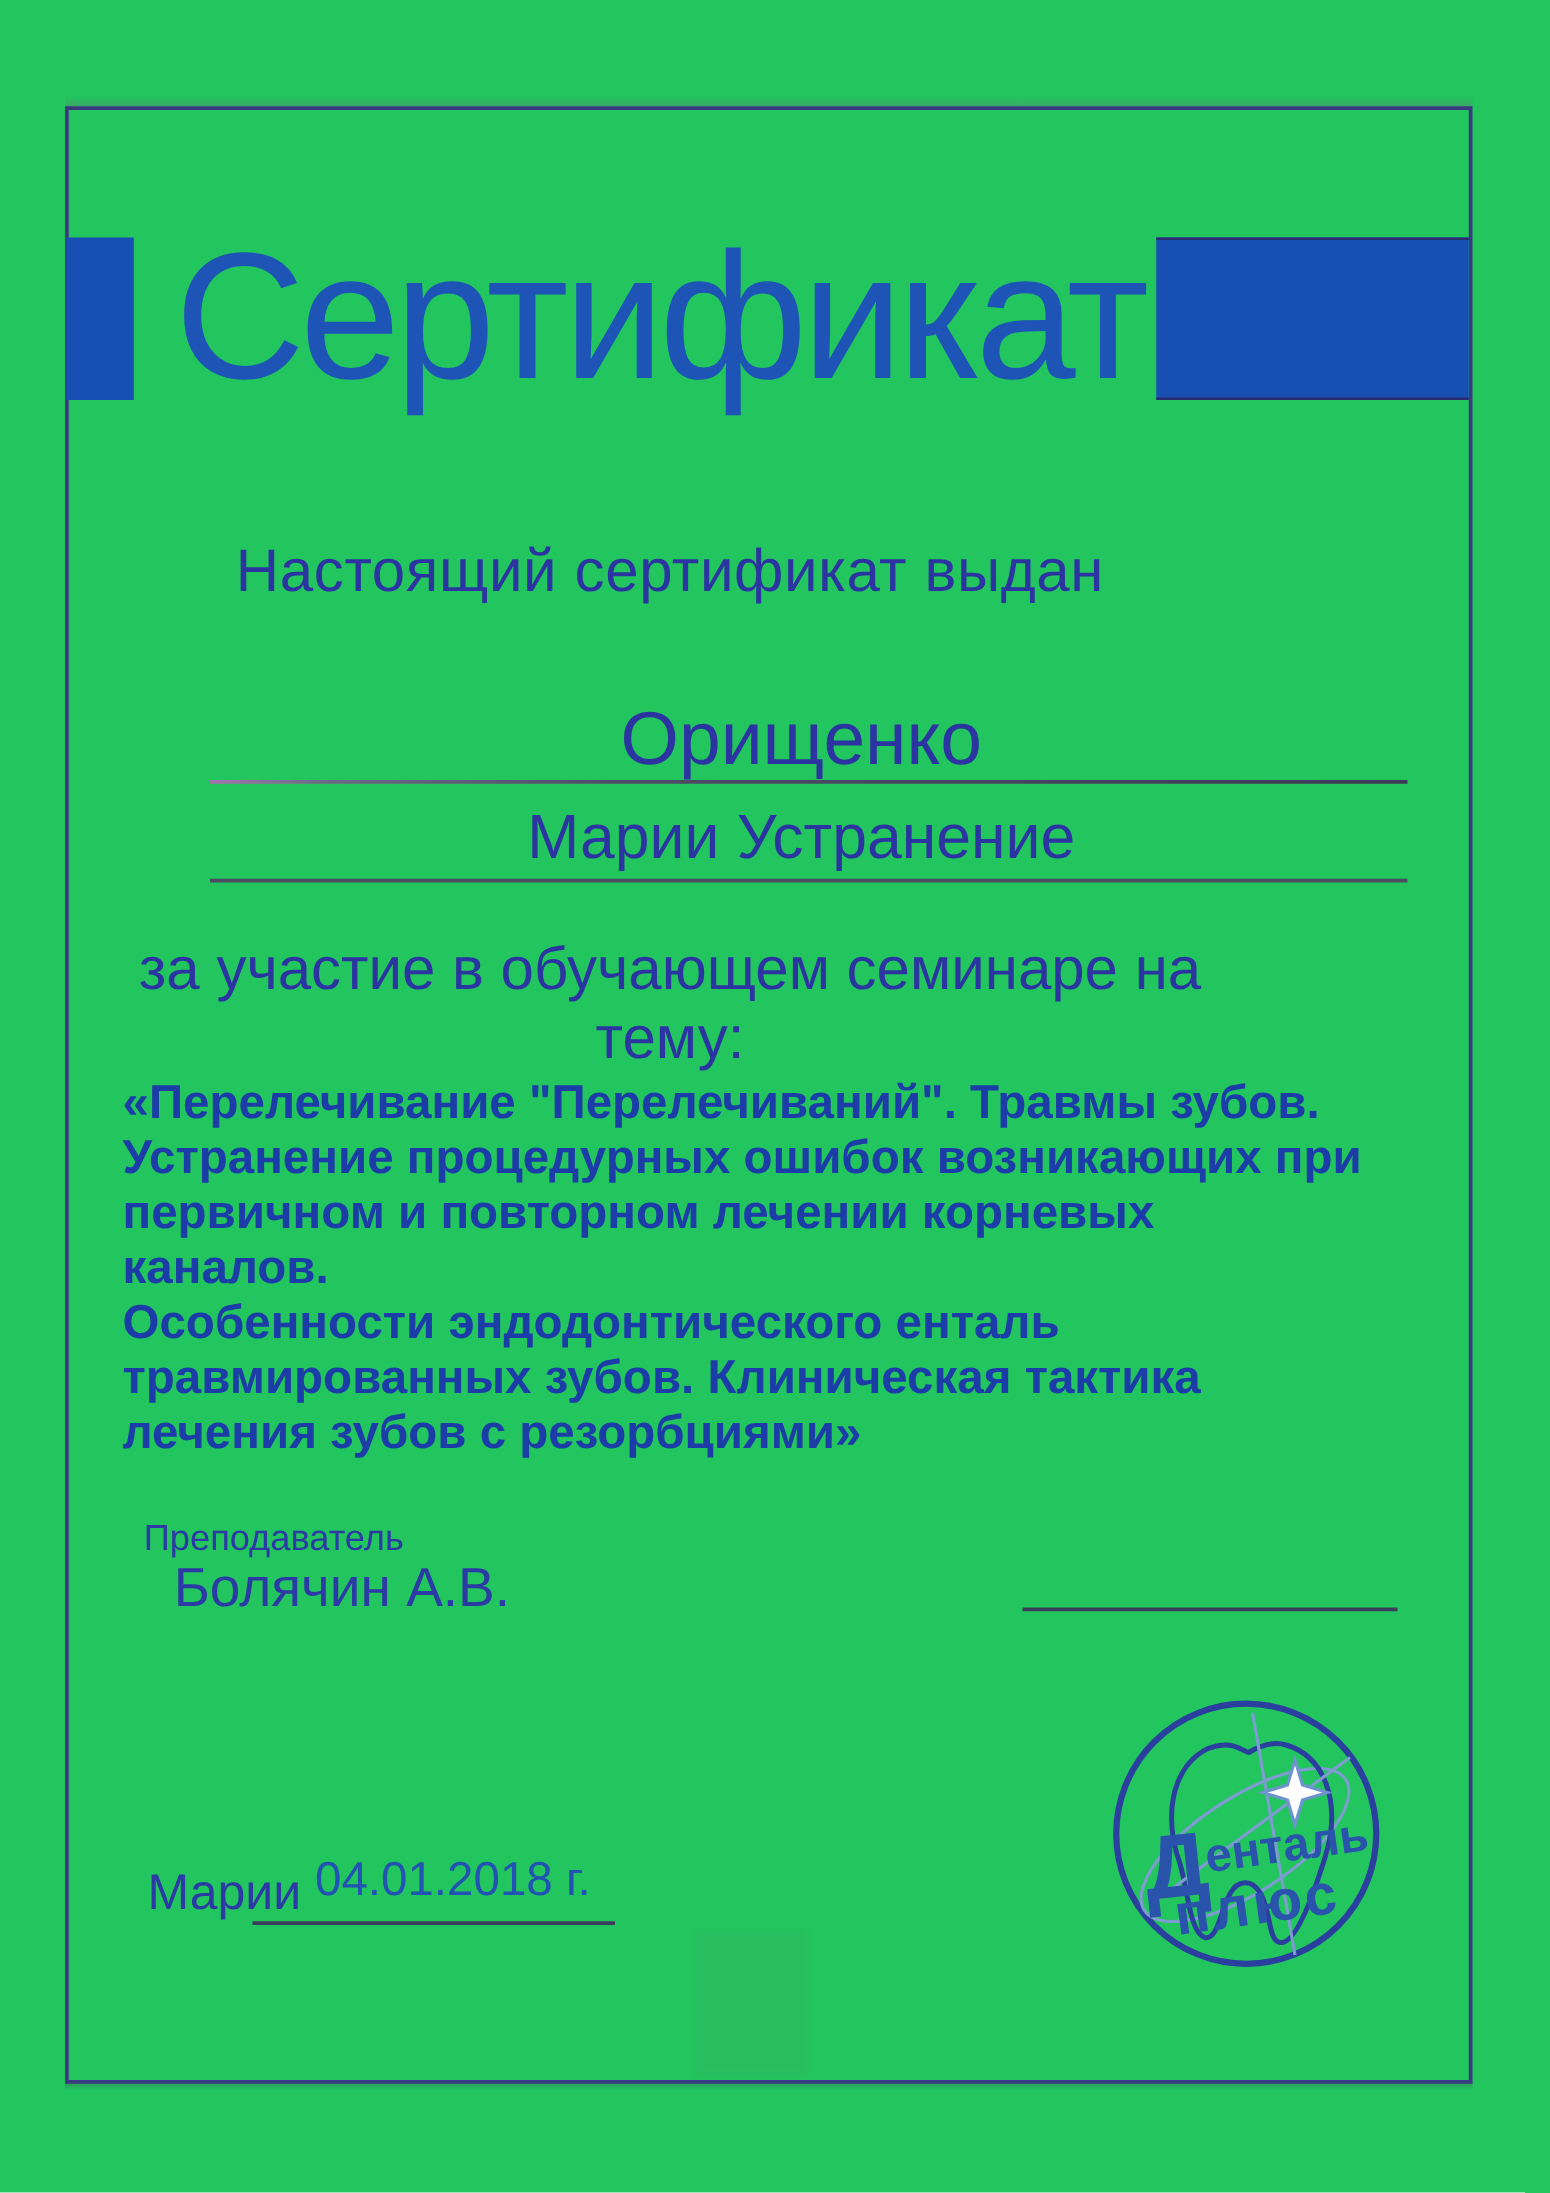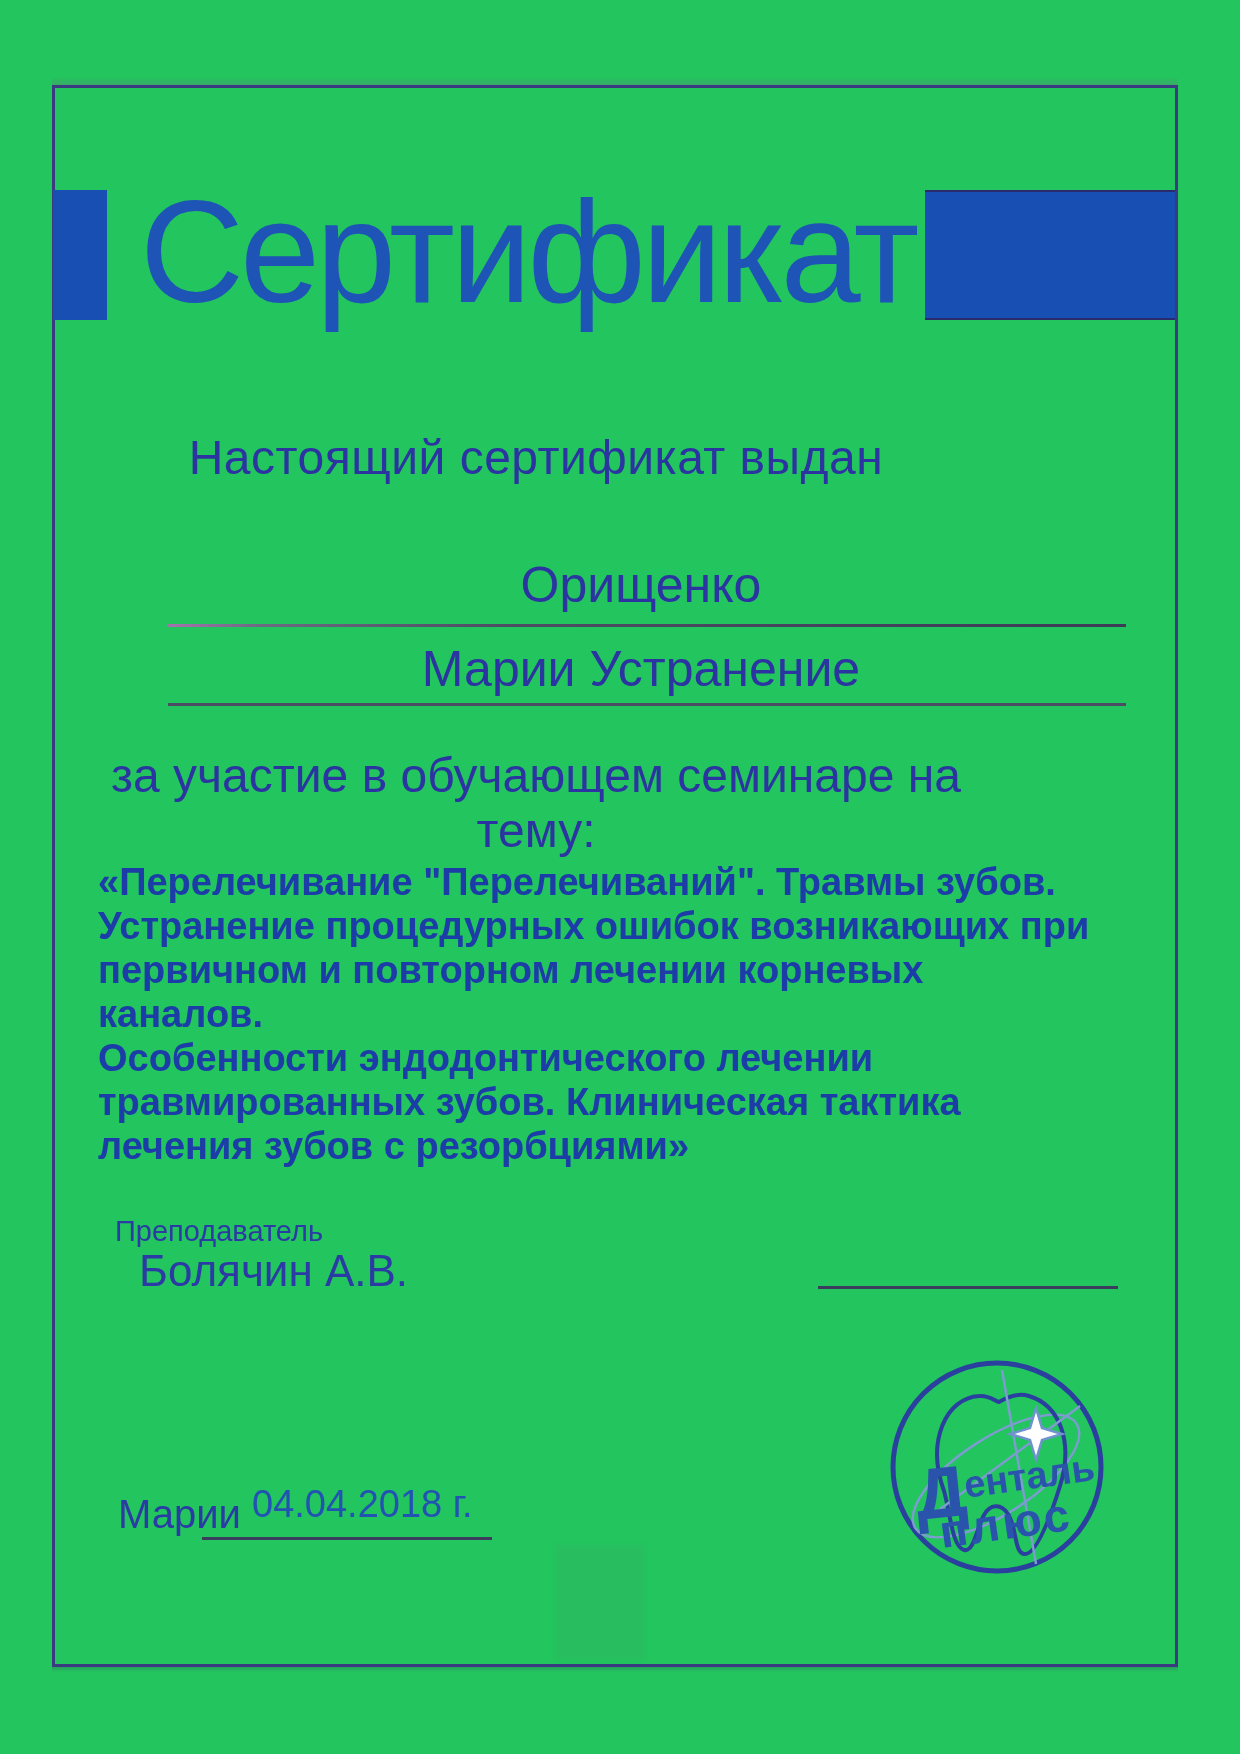--- a/index.html
+++ b/index.html
@@ -34,21 +34,21 @@
     border-top:2px solid #2a2a6e;border-bottom:2px solid #2a2a6e;box-sizing:border-box;
   }
   .title{
     position:absolute;left:140px;top:186px;margin:0;
     font-size:144px;line-height:134px;font-weight:400;letter-spacing:-4px;
     color:#1d54b6;white-space:nowrap;
   }
   .center-band{position:absolute;left:52px;width:968px;text-align:center;}
   .issued{top:430px;font-size:48px;color:#2b34a0;letter-spacing:0.5px;}
   .name-band{position:absolute;left:66px;width:1150px;text-align:center;color:#2b34a0;}
-  .name1{top:556px;font-size:50px;}
+  .name1{top:556px;font-size:60px;}
   .name2{top:640px;font-size:50px;}
   .rule{position:absolute;height:3px;}
   .rule1{
     left:168px;top:624px;width:958px;
     background:linear-gradient(90deg,#a473ae 0%,#6a6a82 10%,#4c4c64 35%,#3c3c58 100%);
   }
   .rule2{left:168px;top:703px;width:958px;background:#4c4c64;}
   .participation{top:748px;font-size:48px;color:#2b34a0;}
   .topic{
     position:absolute;left:98px;top:860px;width:1000px;
@@ -86,21 +86,21 @@
 
   <div class="name-band name2">Марии Устранение</div>
   <div class="rule rule2"></div>
 
   <div class="center-band participation">за участие в обучающем семинаре на тему:</div>
 
   <div class="topic">
     <div>«Перелечивание "Перелечиваний". Травмы зубов.</div>
     <div>Устранение процедурных ошибок возникающих при</div>
     <div>первичном и повторном лечении корневых каналов.</div>
-    <div>Особенности эндодонтического лечении</div>
+    <div>Особенности эндодонтического енталь</div>
     <div>травмированных зубов. Клиническая тактика</div>
     <div>лечения зубов с резорбциями»</div>
   </div>
 
   <div class="lecturer-label">Преподаватель</div>
   <div class="lecturer-name">Болячин А.В.</div>
   <div class="rule sig-line"></div>
 
   <svg class="logo" width="228" height="226" viewBox="0 0 228 226">
     <circle cx="113" cy="111" r="104" fill="none" stroke="#2b3f9e" stroke-width="5"></circle>
@@ -111,15 +111,15 @@
     <line x1="40" y1="165" x2="196" y2="50" stroke="#7d9cd0" stroke-width="2.5"></line>
     <line x1="118" y1="14" x2="152" y2="208" stroke="#7d9cd0" stroke-width="2.5"></line>
     <path d="M152,52 L158,72 L178,78 L158,84 L152,104 L146,84 L126,78 L146,72 Z" fill="#ffffff" stroke="#6f93cc" stroke-width="2.5"></path>
     <text x="34" y="164" font-size="72" transform="rotate(-6 34 164)">Д</text>
     <text x="82" y="142" font-size="38" transform="rotate(-8 82 142)">енталь</text>
     <text x="58" y="192" font-size="46" letter-spacing="3" transform="rotate(-8 58 192)">плюс</text>
   </svg>
 
   <div class="date-label">Марии</div>
   <div class="rule date-line"></div>
-  <div class="date-value">04.04.2018 г.</div>
+  <div class="date-value">04.01.2018 г.</div>
 
 </div>
 
 </body></html>

